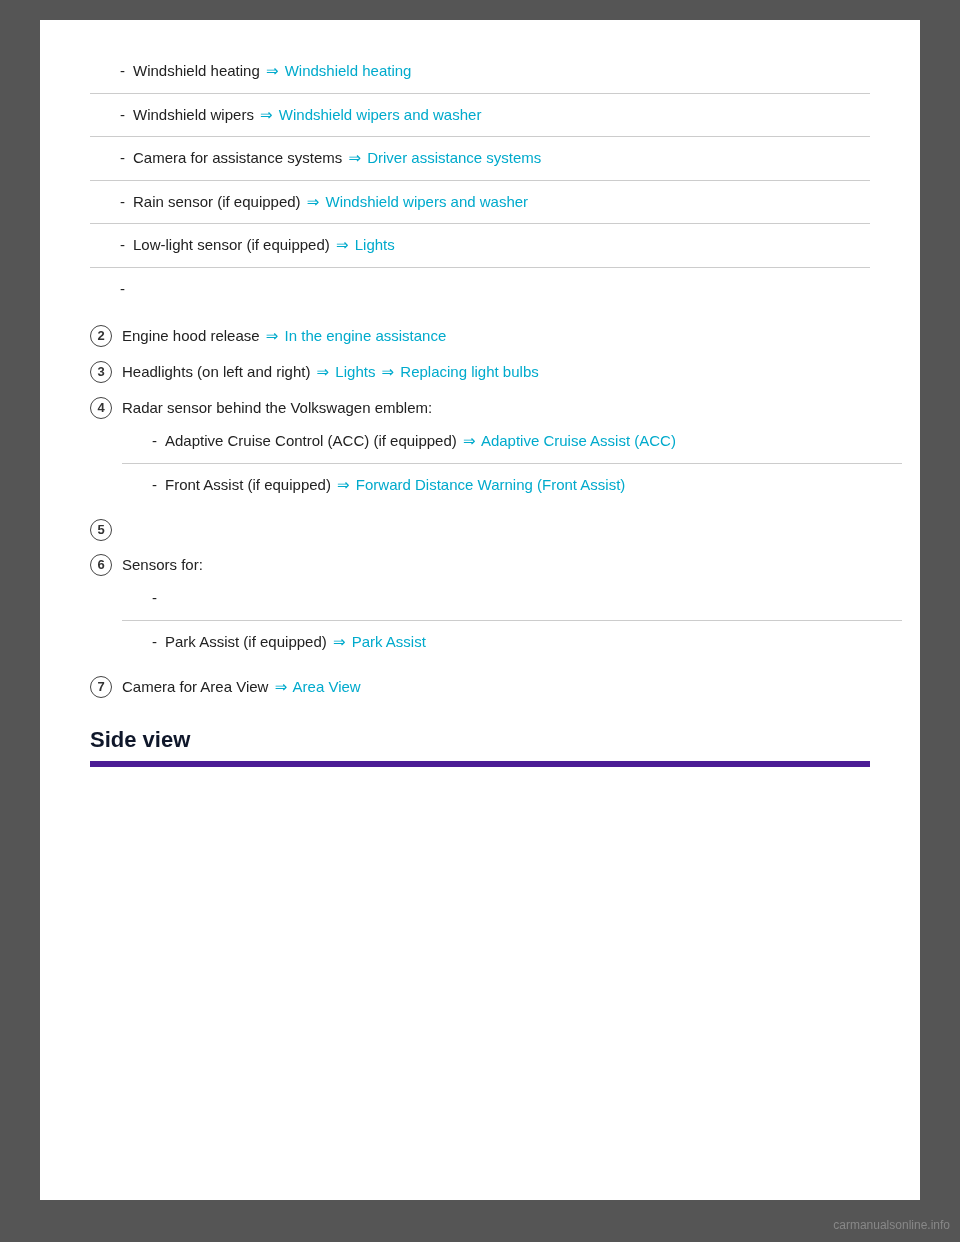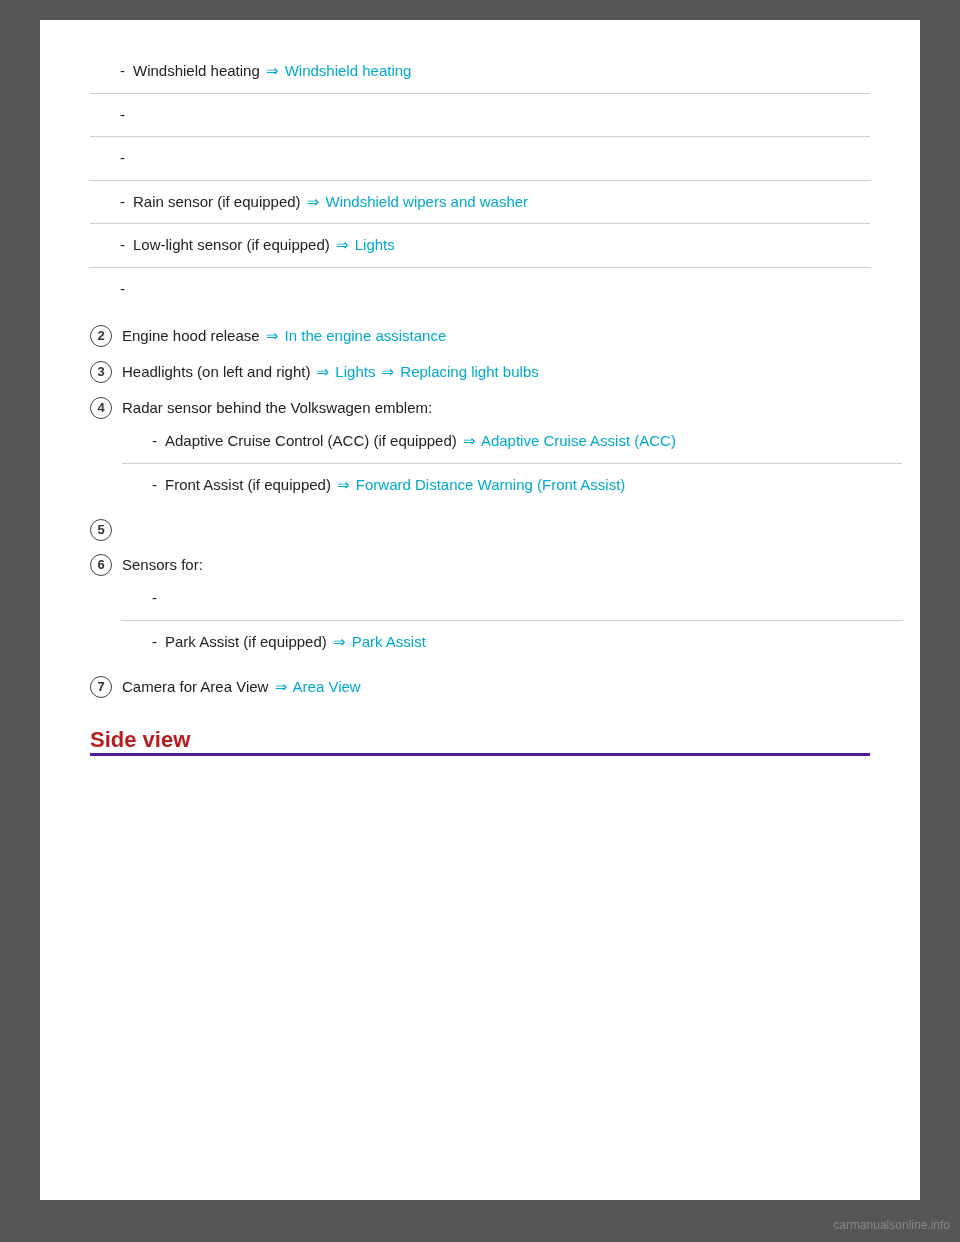--- a/index.html
+++ b/index.html
@@ -63,25 +63,26 @@
       font-weight: bold;
       color: #333;
       flex-shrink: 0;
       margin-right: 10px;
       margin-top: 1px;
     }
     .sub-list {
       margin-left: 32px;
     }
     .section-title {
-      color: #b91c1c;
+      color: #0f172a;
       font-size: 22px;
       font-weight: bold;
       margin-top: 24px;
-      border-bottom: 3px solid #4c1d95;
+      padding-bottom: 8px;
+      border-bottom: 6px solid #4c1d95;
     }
     .watermark {
       position: fixed;
       bottom: 10px;
       right: 10px;
       font-size: 12px;
       color: #888;
       font-family: Arial, sans-serif;
       margin-left: 40px;
     }
@@ -91,23 +92,25 @@
 
 <div class="page">
 
   <div>
     <div class="list-item">
       <span class="dash">-</span>
       <span>Windshield heating <span class="arrow">⇒</span> <a class="link" href="#">Windshield heating</a></span>
     </div>
     <div class="list-item">
       <span class="dash">-</span>
+      <span>Windshield wipers <span class="arrow">⇒</span> <a class="link" href="#">Windshield wipers and washer</a></span>
     </div>
     <div class="list-item">
       <span class="dash">-</span>
+      <span>Camera for assistance systems <span class="arrow">⇒</span> <a class="link" href="#">Driver assistance systems</a></span>
     </div>
     <div class="list-item">
       <span class="dash">-</span>
       <span>Rain sensor (if equipped) <span class="arrow">⇒</span> <a class="link" href="#">Windshield wipers and washer</a></span>
     </div>
     <div class="list-item">
       <span class="dash">-</span>
       <span>Low-light sensor (if equipped) <span class="arrow">⇒</span> <a class="link" href="#">Lights</a></span>
     </div>
     <div class="list-item">

